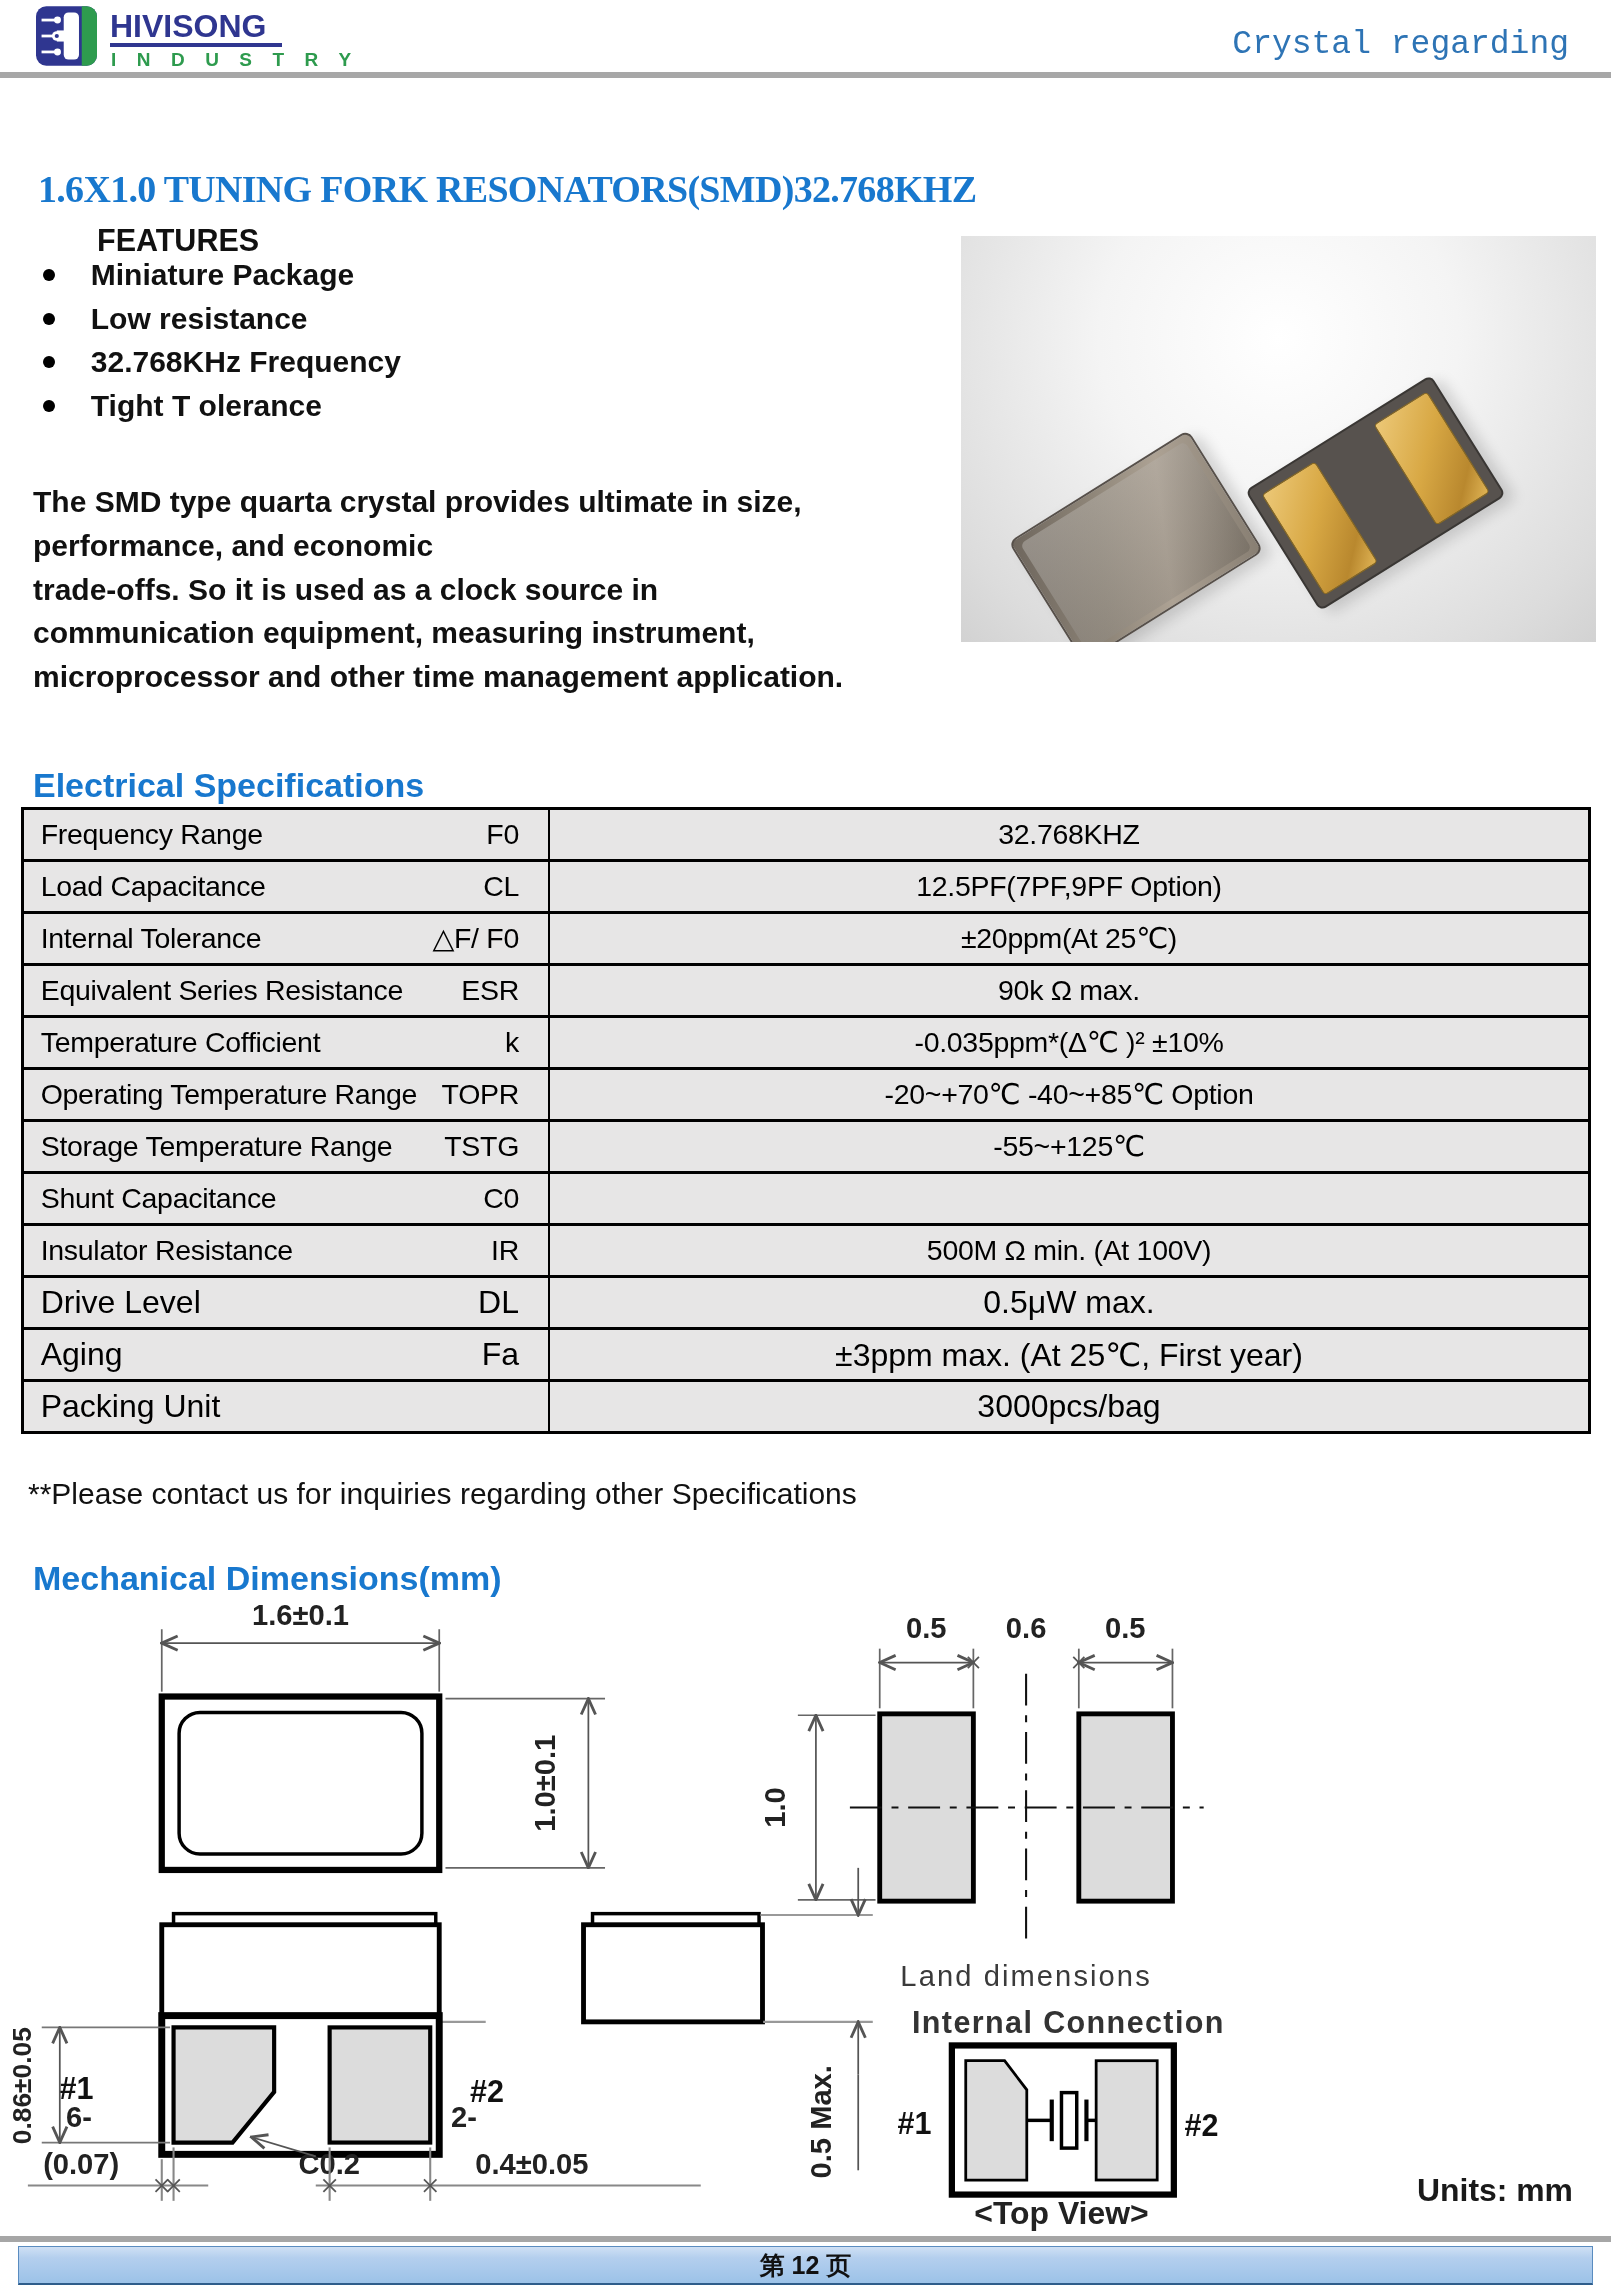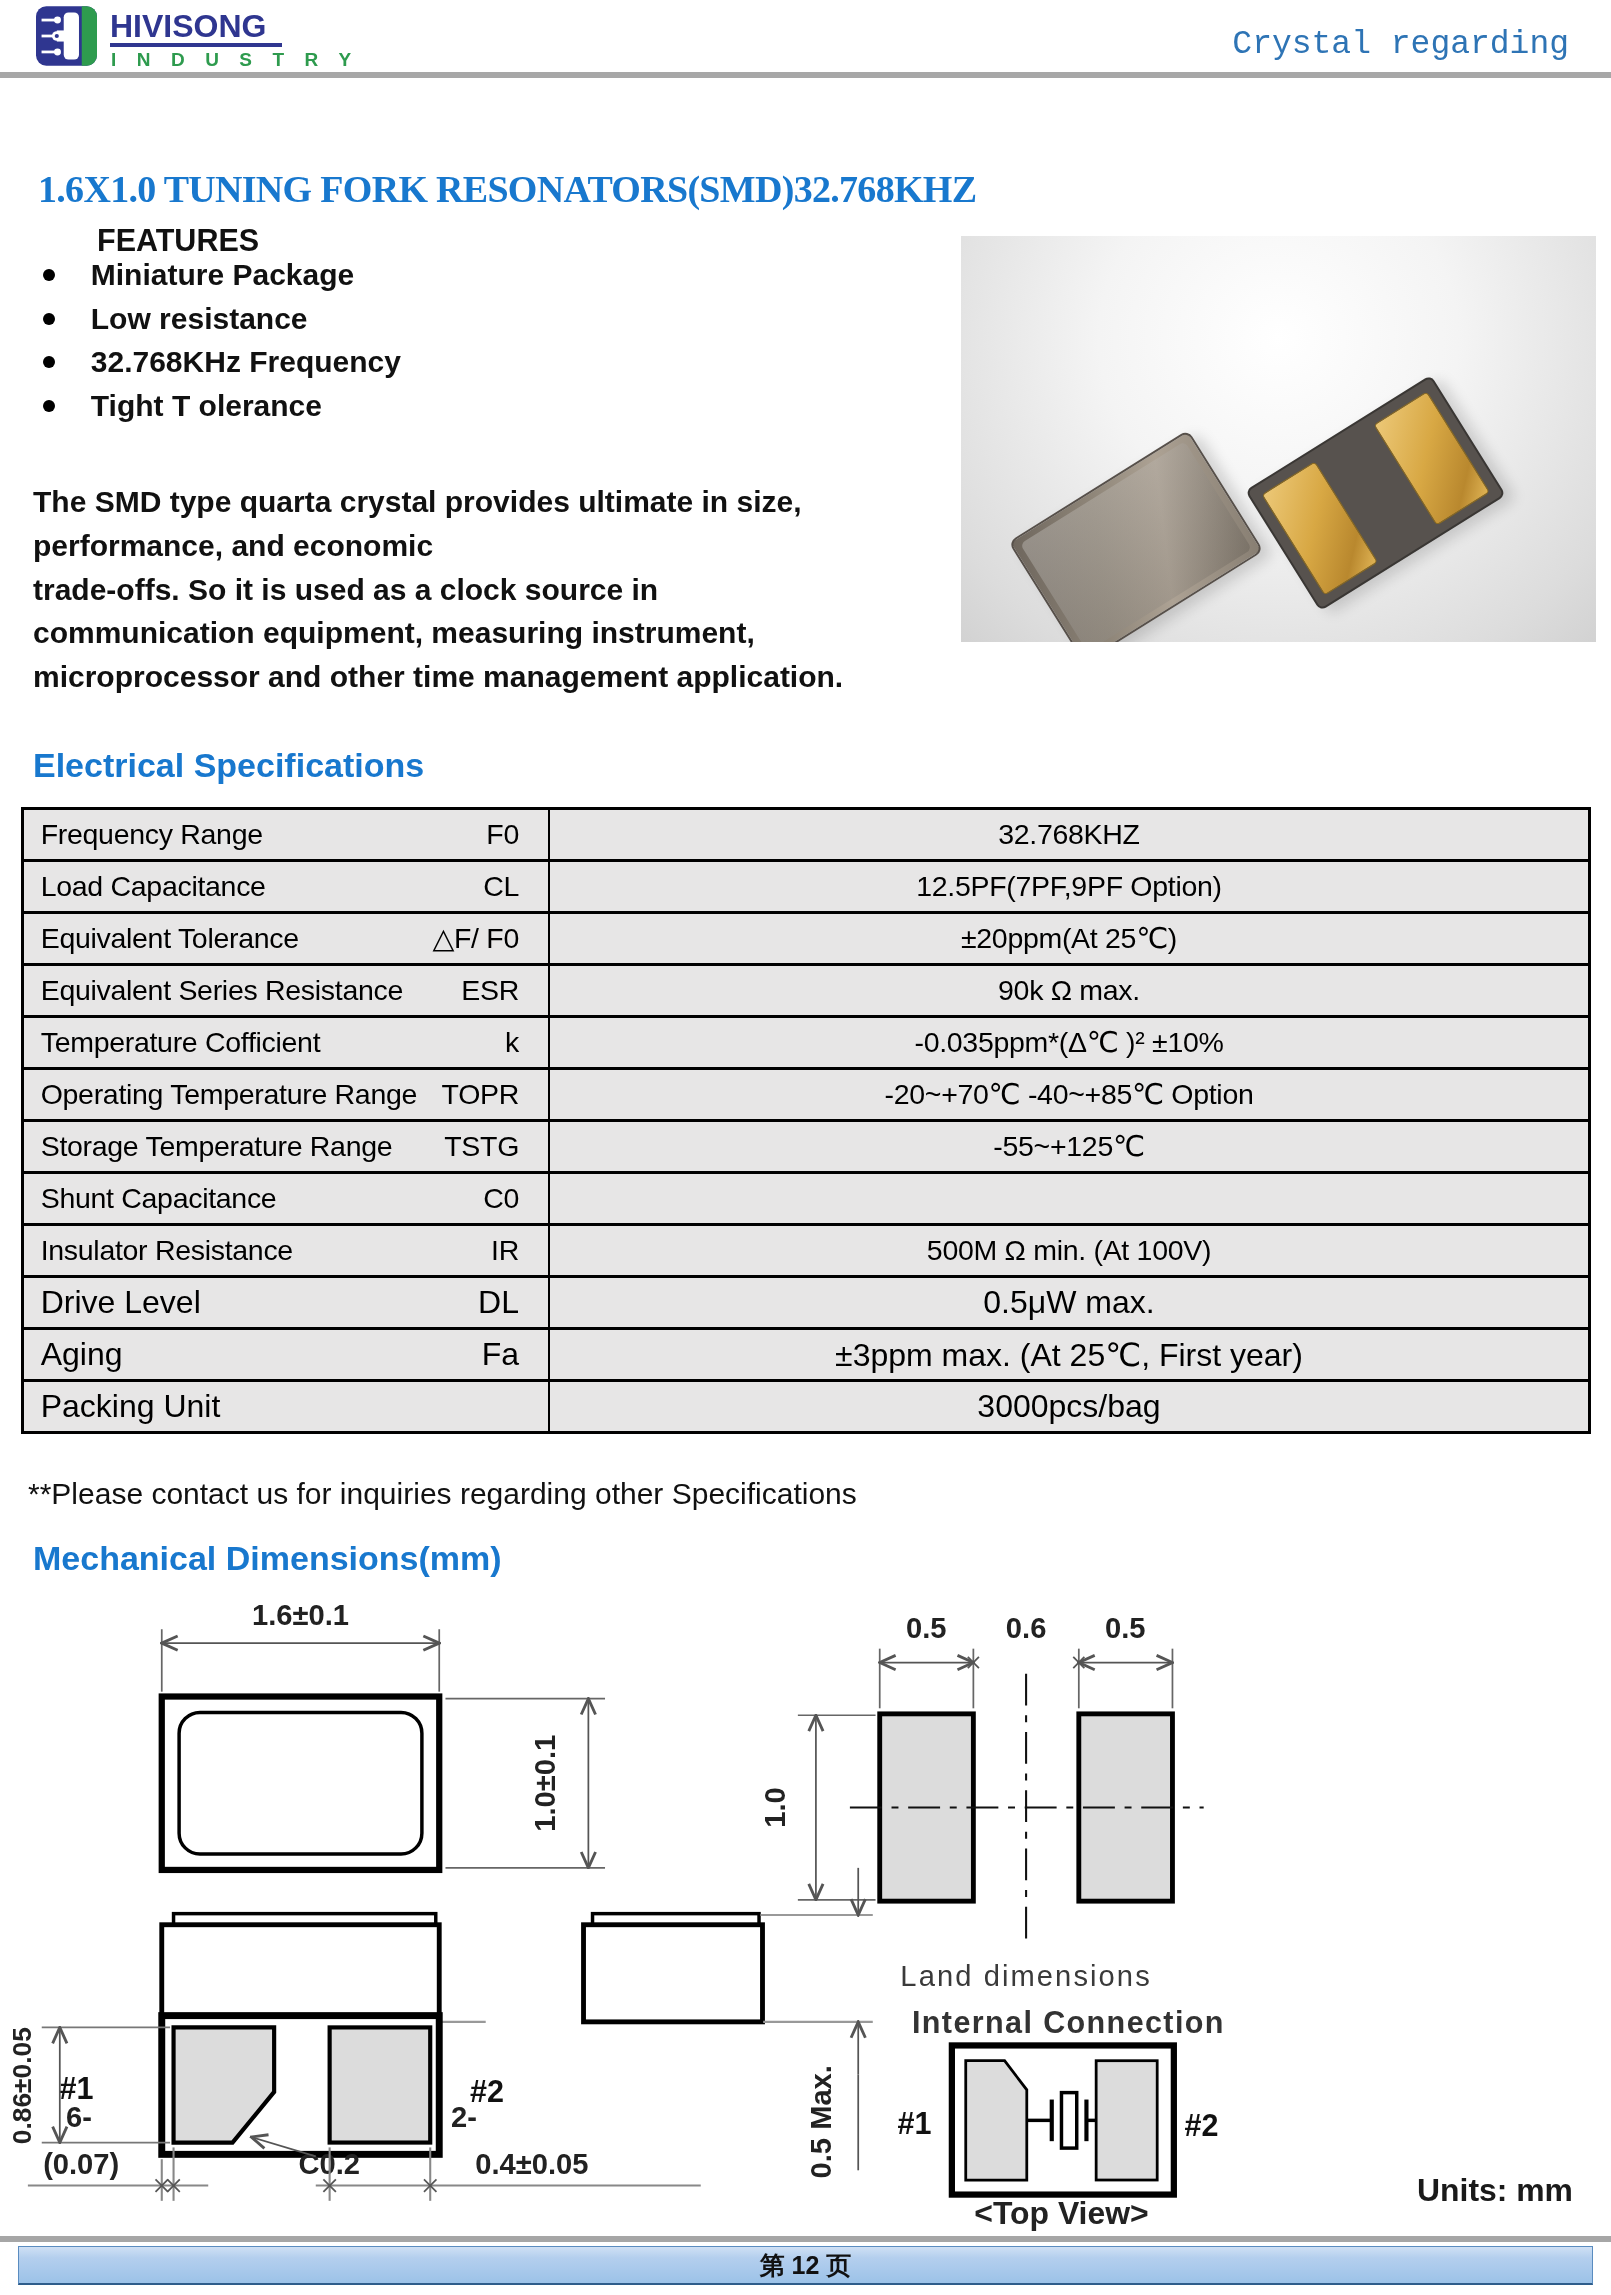--- a/index.html
+++ b/index.html
@@ -36,21 +36,21 @@
     background:linear-gradient(150deg,rgba(255,255,255,0.25),rgba(0,0,0,0.12));}
   .pkg2{position:absolute;left:305px;top:186px;width:219px;height:142px;border-radius:7px;
     transform:rotate(-32deg);background:#57524e;border:2.1px solid #3a3734;
     box-shadow:7px 8.3px 14px rgba(0,0,0,0.15);
     display:flex;justify-content:space-between;align-items:center;padding:0 9.7px;box-sizing:border-box;}
   .gold-pad{width:61px;height:117px;border-radius:4.2px;
     background:linear-gradient(135deg,#ecc877 0%,#d8a844 45%,#b9882e 80%,#e0b455 100%);
     border:1.4px solid #8a6a20;}
 
   
-  .section-heading{font-size:34px;font-weight:700;color:#1878CE;}
+  .section-heading{font-size:34px;font-weight:700;color:#1878CE;margin-top:20px;}
 
   
   .spec-table{left:21px;top:807px;width:1570px;border:3.5px solid #000;background:#E7E6E6;box-sizing:border-box;}
   .spec-head{display:grid;grid-template-columns:526px 1fr;height:69px;background:#9DC3E6;border-bottom:4.2px solid #000;}
   .spec-head .c1{display:flex;align-items:center;padding-left:16.7px;font-size:32px;border-right:2.1px solid #000;}
   .spec-head .c2{display:flex;align-items:center;justify-content:center;font-size:32px;}
   .spec-row{display:grid;grid-template-columns:526px 1fr;height:49px;border-bottom:3.5px solid #000;font-size:28.5px;letter-spacing:-0.3px;}
   .spec-row:last-child{border-bottom:none;}
   .spec-row .c1{display:flex;align-items:center;justify-content:space-between;padding-left:16.7px;padding-right:29px;border-right:2.1px solid #000;}
   .spec-row .c2{display:flex;align-items:center;justify-content:center;text-align:center;}
@@ -145,21 +145,21 @@
     </div>
     <div class="spec-row">
       <div class="c1">
           <span>Load Capacitance</span>
           <span>CL</span>
         </div>
       <div class="c2">12.5PF(7PF,9PF Option)</div>
     </div>
     <div class="spec-row">
       <div class="c1">
-          <span>Equivalent Tolerance</span>
+          <span>Internal Tolerance</span>
           <span>△F/ F0</span>
         </div>
       <div class="c2">±20ppm(At 25℃)</div>
     </div>
     <div class="spec-row">
       <div class="c1">
           <span>Equivalent Series Resistance</span>
           <span>ESR</span>
         </div>
       <div class="c2">90k Ω max.</div>

